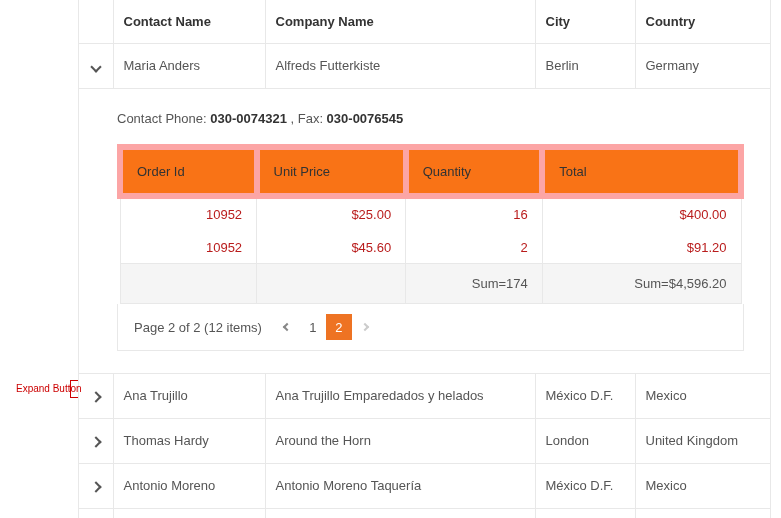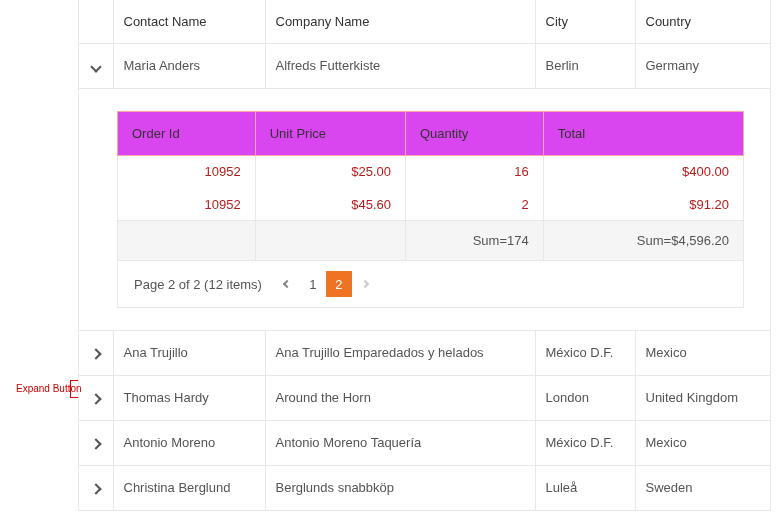--- a/index.html
+++ b/index.html
@@ -33,21 +33,21 @@
     }
     .grid-container {
       margin-left: 78px;
       margin-right: 10px;
       border-left: 1px solid #e8e8e8;
     }
 
     .main-table { width: 100%; border-collapse: collapse; table-layout: fixed; }
     .main-table th {
       text-align: left;
-      font-weight: 400;
+      font-weight: 700;
       color: #333;
       padding: 14px 10px;
       border-bottom: 1px solid #e8e8e8;
       border-right: 1px solid #e8e8e8;
       background: #fff;
     }
     .main-table td {
       padding: 14px 10px;
       border-bottom: 1px solid #e8e8e8;
       border-right: 1px solid #e8e8e8;
@@ -86,22 +86,22 @@
     .inner-table {
       width: 100%;
       border-collapse: collapse;
       border: 1px solid #e8e8e8;
     }
     .inner-table th {
       text-align: left;
       font-weight: 400;
       color: #333;
       padding: 14px 14px;
-      border: 1px solid #fca5a5;
-      background: #d946ef;
+      border: 6px solid #fca5a5;
+      background: #f97316;
     }
     .inner-table td {
       text-align: right;
       padding: 8px 14px;
       border-left: 1px solid #e8e8e8;
       border-right: 1px solid #e8e8e8;
       border-bottom: none;
       color: #b91c1c;
     }
     .inner-table tr.data-row + tr.data-row td { padding-top: 10px; }
@@ -190,20 +190,23 @@
           <span class="chevron down"></span>
         </td>
         <td>Maria Anders</td>
         <td>Alfreds Futterkiste</td>
         <td>Berlin</td>
         <td>Germany</td>
       </tr>
       <tr class="detail-row">
         <td colspan="5">
           <div class="detail-content">
+            <div class="contact-info">
+              <span>Contact Phone: </span><b>030-0074321</b><span> , Fax: </span><b>030-0076545</b>
+            </div>
             <table class="inner-table">
               <colgroup>
                 <col style="width:22%">
                   <col style="width:24%">
                   <col style="width:22%">
                   <col>
               </colgroup>
               <thead>
                 <tr>
                   <th>Order Id</th>

